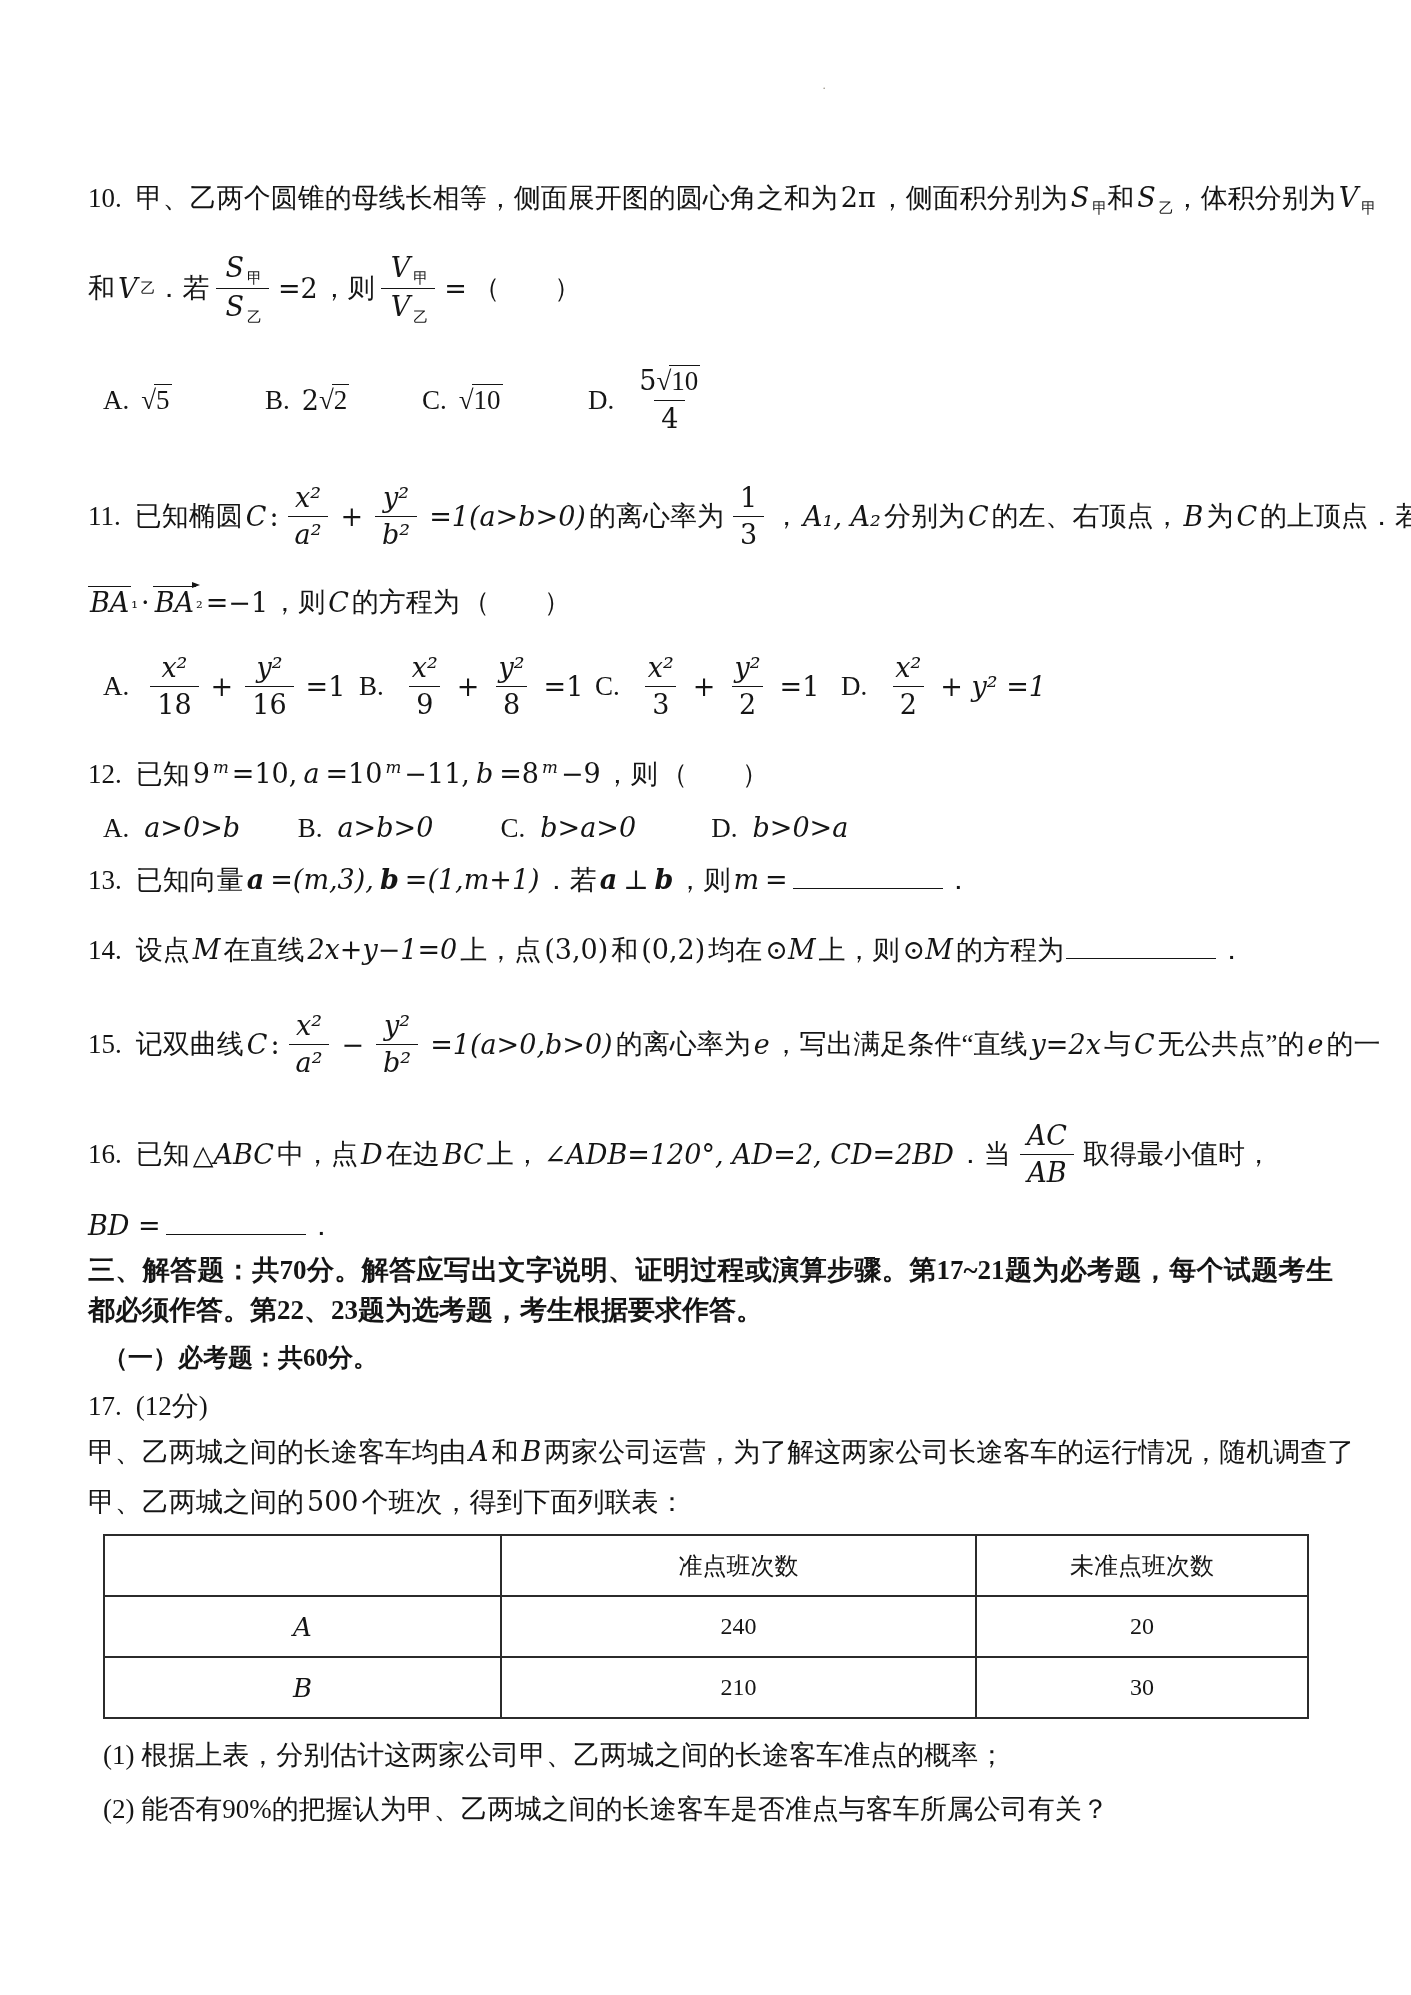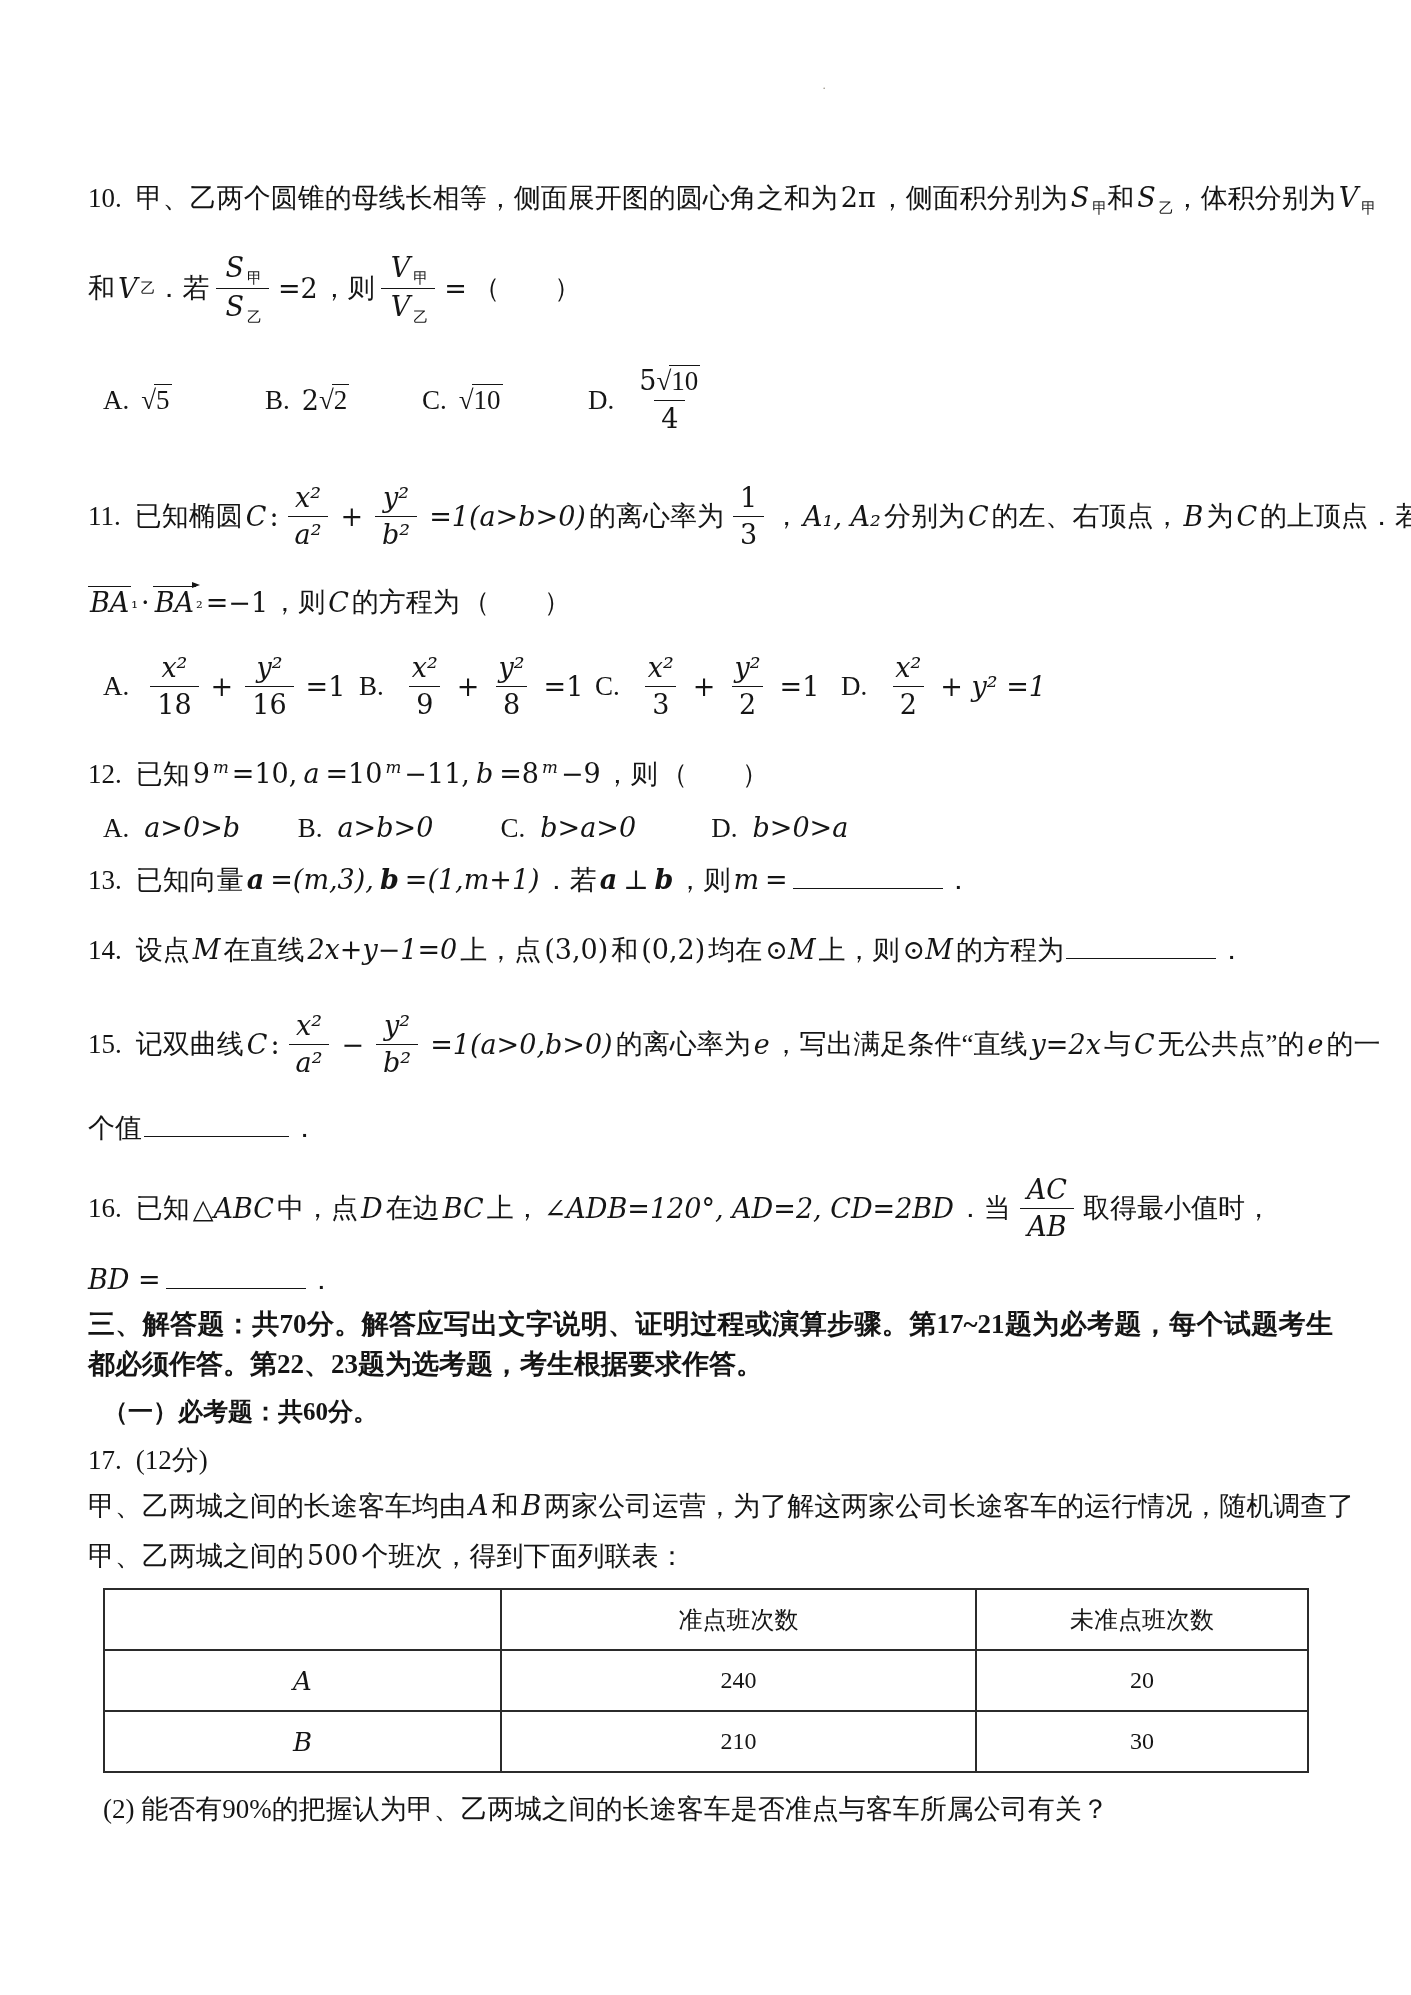--- a/index.html
+++ b/index.html
@@ -236,23 +236,20 @@
       <span>的离心率为</span>
       <span class="fi">e</span>
       <span>，写出满足条件“直线</span>
       <span class="fi">y=2x</span>
       <span>与</span>
       <span class="fi">C</span>
       <span>无公共点”的</span>
       <span class="fi">e</span>
       <span>的一</span>
   </div>
-  <div class="ln mb10">
-    <span>个值</span><span class="blank w145"></span><span>．</span>
-  </div>
 
   <div class="row h96 mb2">
     <span class="qno">16.</span>
       <span>已知</span>
       <span class="fi">△ABC</span>
       <span>中，点</span>
       <span class="fi">D</span>
       <span>在边</span>
       <span class="fi">BC</span>
       <span>上，</span>
@@ -299,15 +296,16 @@
       <td>20</td>
     </tr>
     <tr>
       <td class="cell-it">B</td>
       <td>210</td>
       <td>30</td>
     </tr>
   </tbody>
     </table>
 
+  <div class="ln indent mb14" style="line-height:40px">(1) 根据上表，分别估计这两家公司甲、乙两城之间的长途客车准点的概率；</div>
   <div class="ln indent" style="line-height:40px">(2) 能否有90%的把握认为甲、乙两城之间的长途客车是否准点与客车所属公司有关？</div>
 
 </div>
 
 </body></html>

